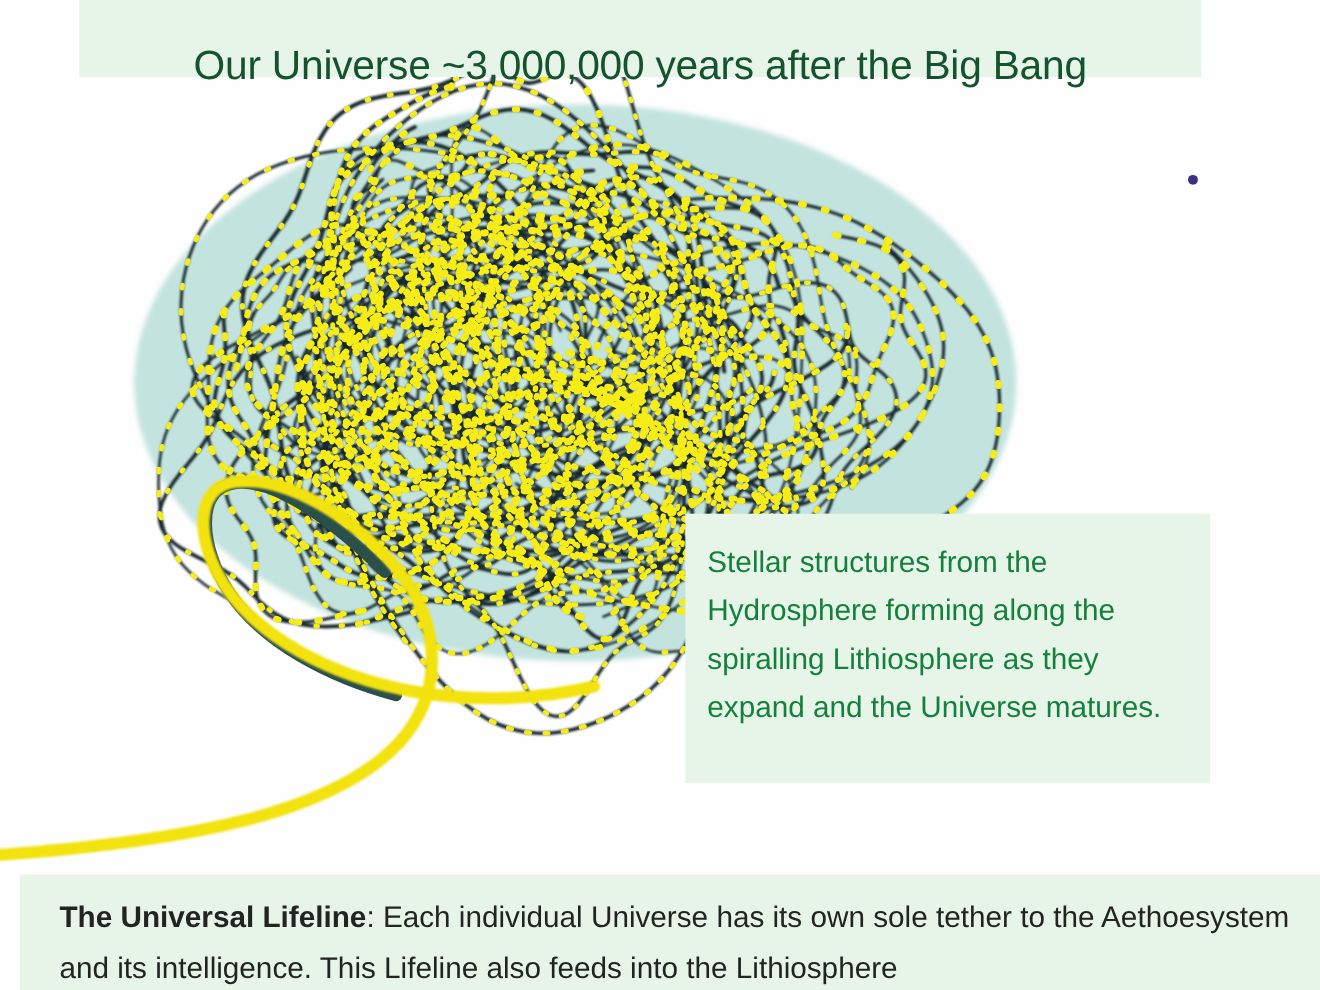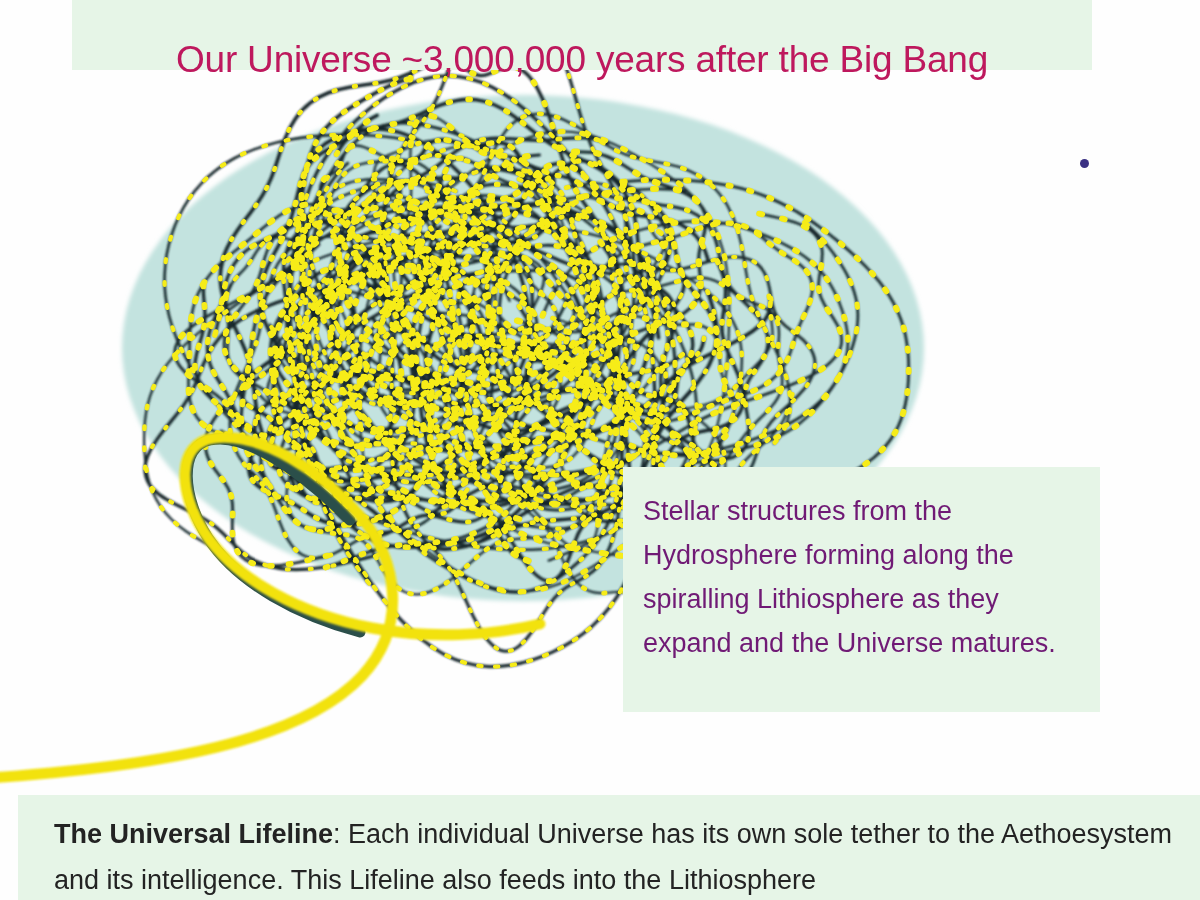--- a/index.html
+++ b/index.html
@@ -27,21 +27,21 @@
     height: 70px;
     background: #e6f5e7;
     display: flex;
     align-items: center;
     justify-content: center;
     box-sizing: border-box;
     padding: 0 14px;
   }
   .title-text {
     font-size: 37px;
-    color: #be185d;
+    color: #14532d;
     letter-spacing: -0.2px;
     white-space: nowrap;
     line-height: 1;
     margin-top: 48px;
   }
 
   
   .graphic {
     position: absolute;
     left: 0;
@@ -57,21 +57,21 @@
     top: 467px;
     width: 477px;
     height: 245px;
     background: #e6f5e7;
     box-sizing: border-box;
     padding: 22px 20px 0 20px;
   }
   .callout-text {
     font-size: 27px;
     line-height: 44px;
-    color: #701a75;
+    color: #15803d;
   }
 
   
   .caption-box {
     position: absolute;
     left: 18px;
     top: 795px;
     width: 1182px;
     height: 105px;
     background: #e6f5e7;

